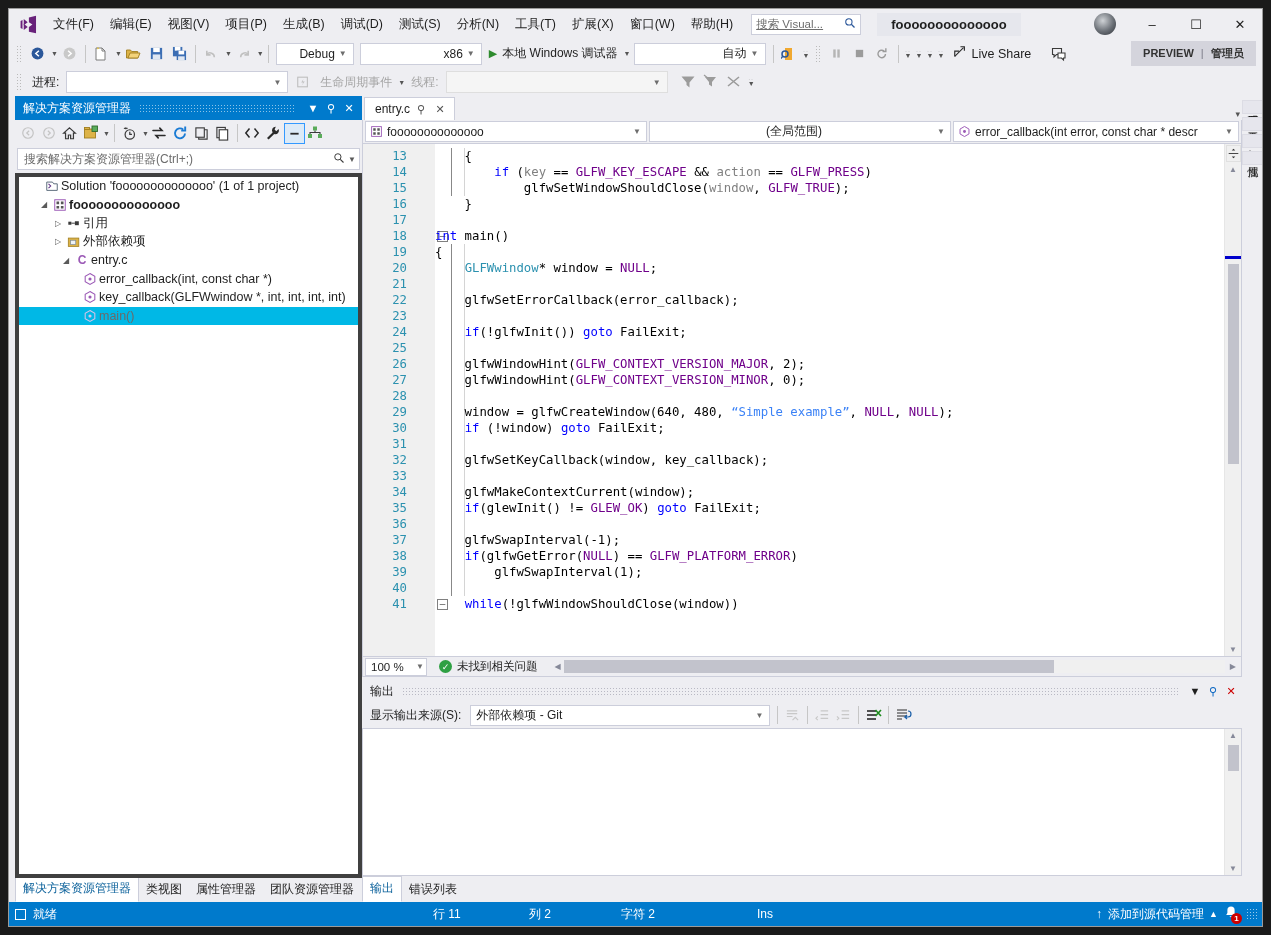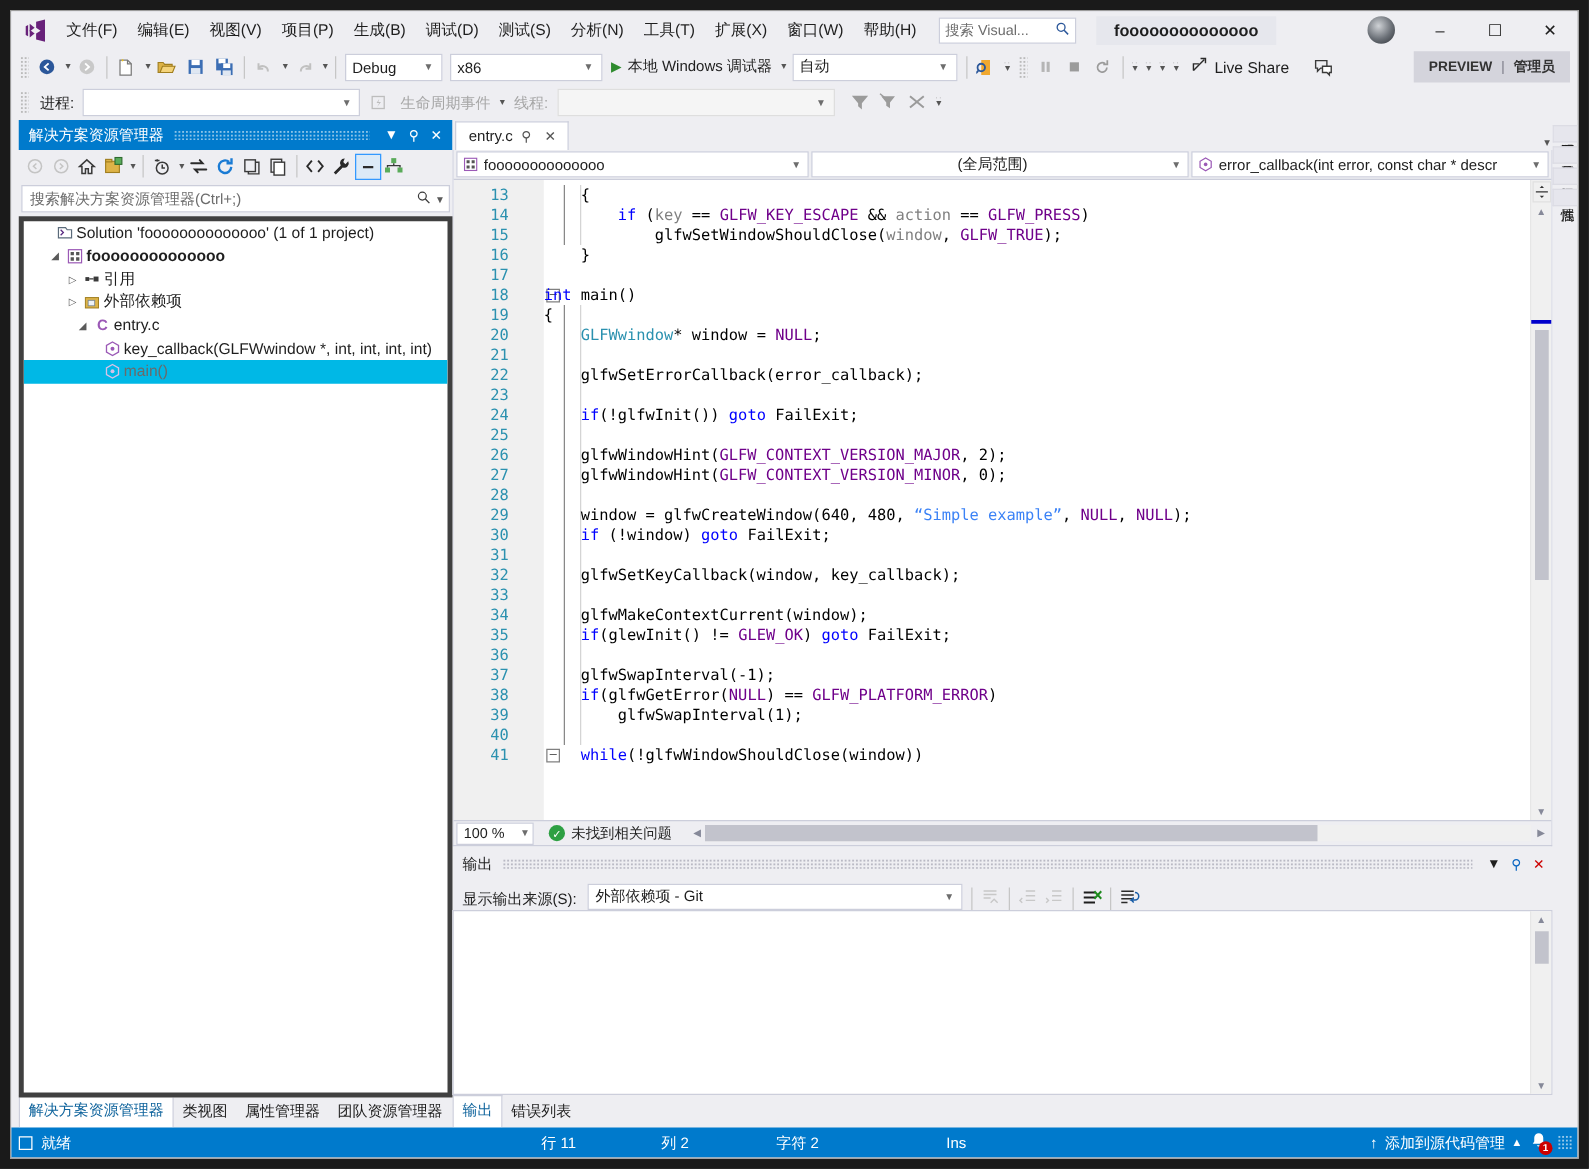--- a/index.html
+++ b/index.html
@@ -40,21 +40,21 @@
   }
   .search-box {
     margin-left: 10px;
     width: 110px; height: 21px;
     background: #fff; border: 1px solid #cccedb;
     display: flex; align-items: center;
     padding: 0 4px;
     font-size: 11.5px; color: #6d6d6d;
     position: relative;
   }
-  .search-box .txt { flex: 1; overflow: hidden; white-space: nowrap; }
+  .search-box .txt { flex: 1; overflow: hidden; white-space: nowrap; text-decoration: underline; }
   .title-chip {
     margin-left: 16px;
     background: #e6e7ed;
     font-size: 13px; font-weight: bold; color: #1e1e1e;
     padding: 4px 14px;
     white-space: nowrap;
   }
   .win-right {
     position: absolute; right: 0; top: 0;
     height: 30px; display: flex; align-items: center;
@@ -70,20 +70,21 @@
     font-size: 13px; color: #1e1e1e;
   }
 
   
   .toolbar {
     height: 29px; min-height: 29px;
     background: #eeeef2;
     display: flex; align-items: center;
     padding-left: 4px;
     position: relative;
+    text-align: right;
   }
   .toolbar.second { height: 28px; min-height: 28px; }
   .grip {
     width: 7px; height: 18px; margin: 0 3px;
     background-image: radial-gradient(#b4b4b4 40%, transparent 41%);
     background-size: 3px 3px;
     opacity: .9;
   }
   .tb-btn {
     height: 23px; min-width: 23px;
@@ -365,21 +366,21 @@
     flex: 1; height: 8px; margin: 0 8px;
     background-image: radial-gradient(#b9b9c4 40%, transparent 41%);
     background-size: 3px 3px; background-position: 0 3px;
   }
   .out-title .oic {
     width: 18px; height: 20px; display: flex;
     align-items: center; justify-content: center;
     font-size: 11px; color: #1e1e1e;
   }
   .out-toolbar {
-    height: 26px; display: flex; align-items: flex-end;
+    height: 26px; display: flex; align-items: center;
     padding: 0 4px; font-size: 12px; color: #1e1e1e;
   }
   .out-body {
     flex: 1; background: #fff; border: 1px solid #cccedb;
     margin: 0; position: relative; display: flex;
   }
   .out-body-inner { flex: 1; }
   .out-vscroll {
     width: 17px; background: #f0f0f0; border-left: 1px solid #e6e6e6;
     position: relative; display: flex; flex-direction: column;
@@ -838,20 +839,29 @@
           </span>
           <span class="tlabel">外部依赖项</span>
         </div>
 
         <div class="trow" style="padding-left:40px">
           <span class="tarrow">◢</span>
           <span class="ticon" style="color:#9b59b6;font-size:12px;font-weight:bold">C</span>
           <span class="tlabel">entry.c</span>
         </div>
 
+        <div class="trow" style="padding-left:62px">
+          <span class="ticon">
+            <svg width="14" height="14" viewBox="0 0 16 16">
+                <path d="M8 1.8 L13.5 5 v6 L8 14.2 L2.5 11 V5z" fill="none" stroke="#9b59b6" stroke-width="1.2"></path>
+                <circle cx="8" cy="8" r="1.8" fill="#9b59b6"></circle>
+              </svg>
+          </span>
+          <span class="tlabel">error_callback(int, const char *)</span>
+        </div>
 
         <div class="trow" style="padding-left:62px">
           <span class="ticon">
             <svg width="14" height="14" viewBox="0 0 16 16">
                 <path d="M8 1.8 L13.5 5 v6 L8 14.2 L2.5 11 V5z" fill="none" stroke="#9b59b6" stroke-width="1.2"></path>
                 <circle cx="8" cy="8" r="1.8" fill="#9b59b6"></circle>
               </svg>
           </span>
           <span class="tlabel">key_callback(GLFWwindow *, int, int, int, int)</span>
         </div>

